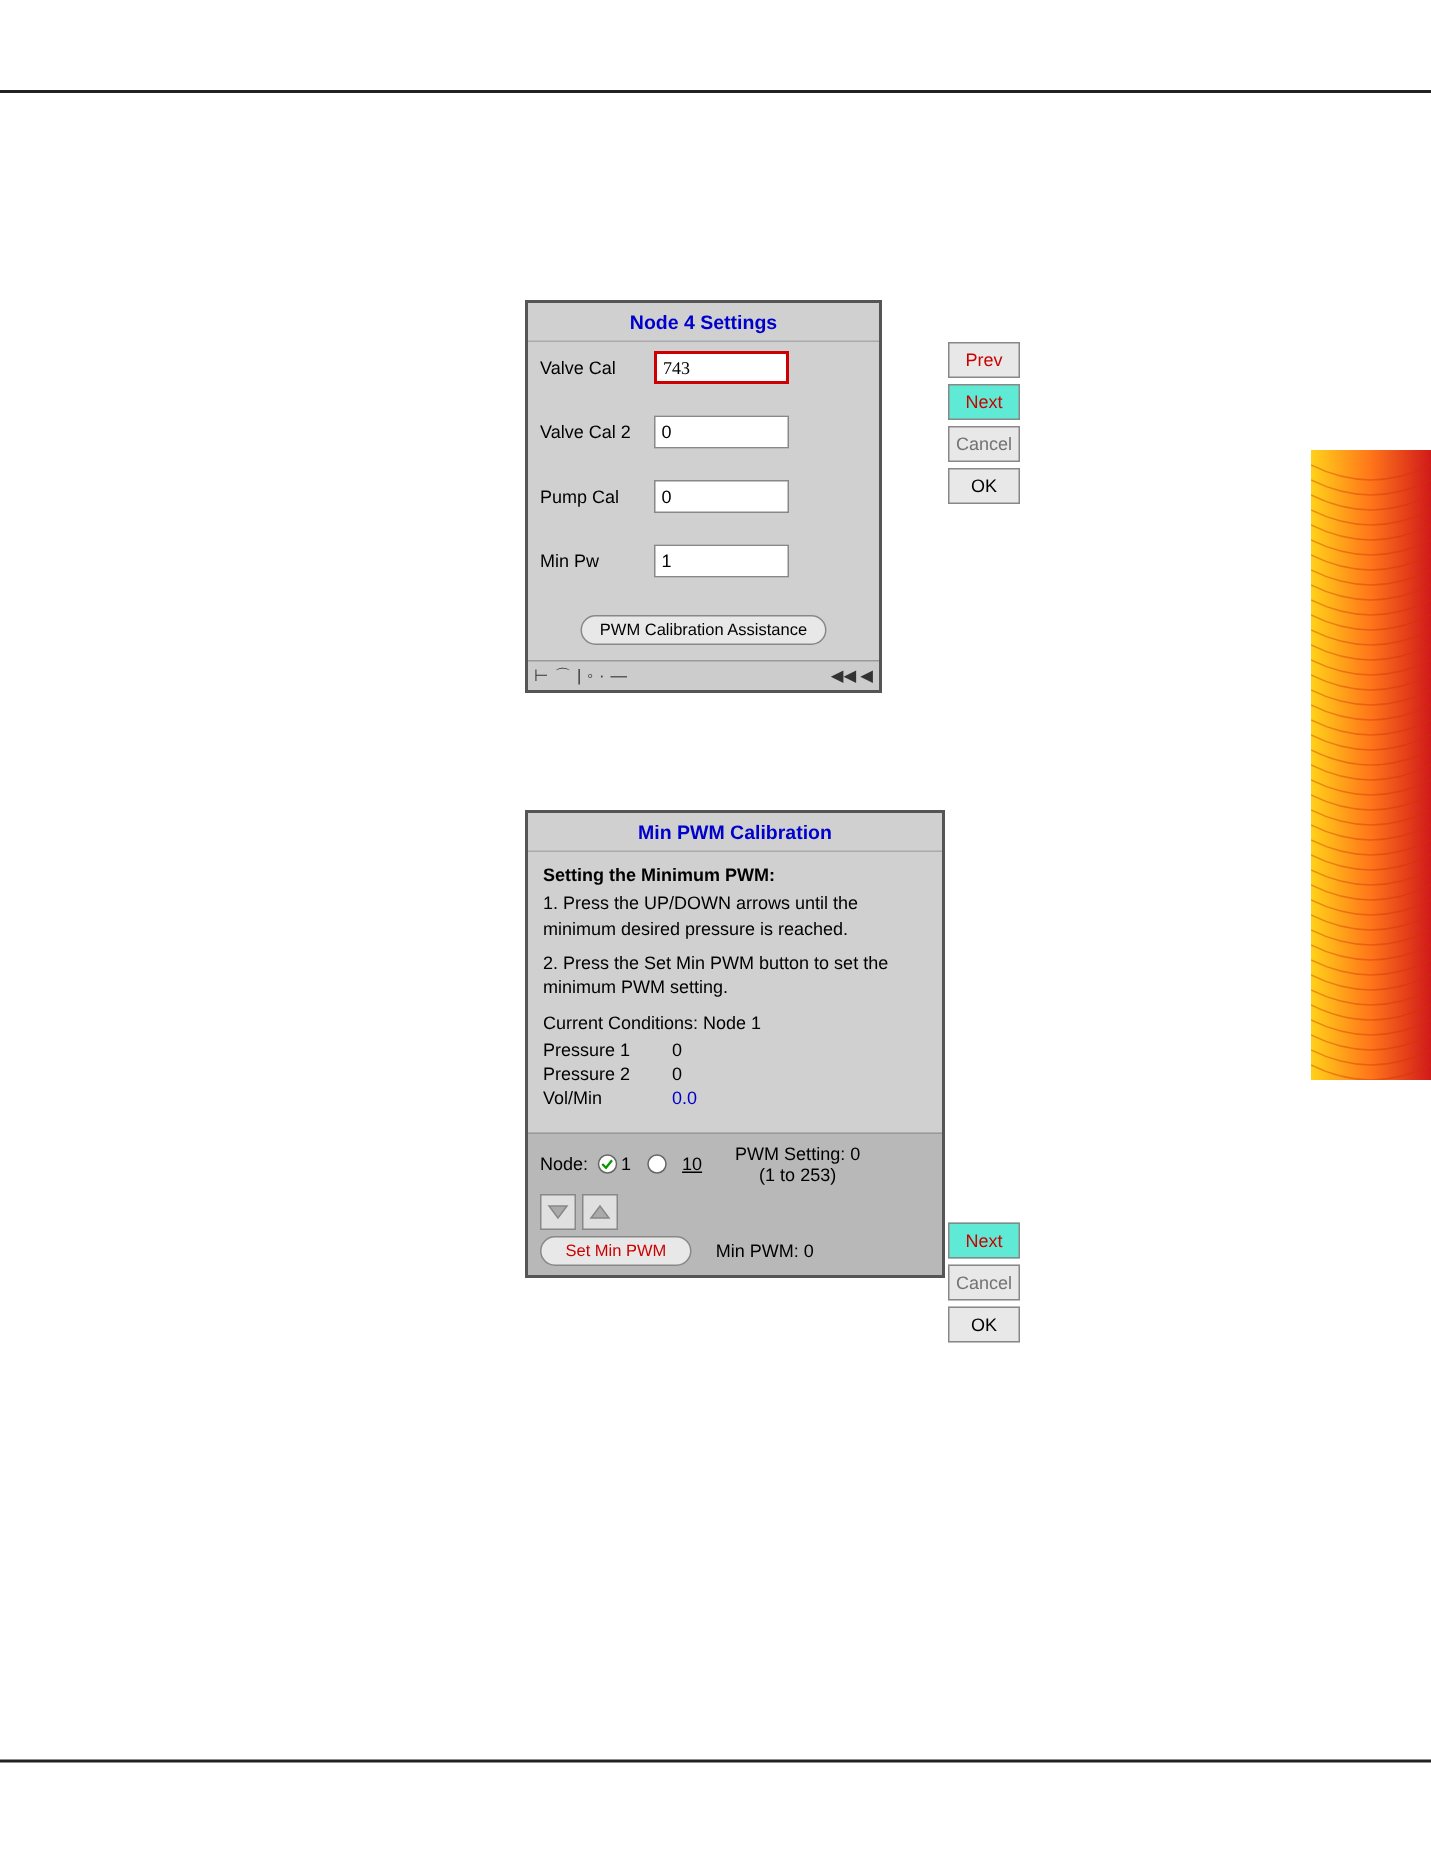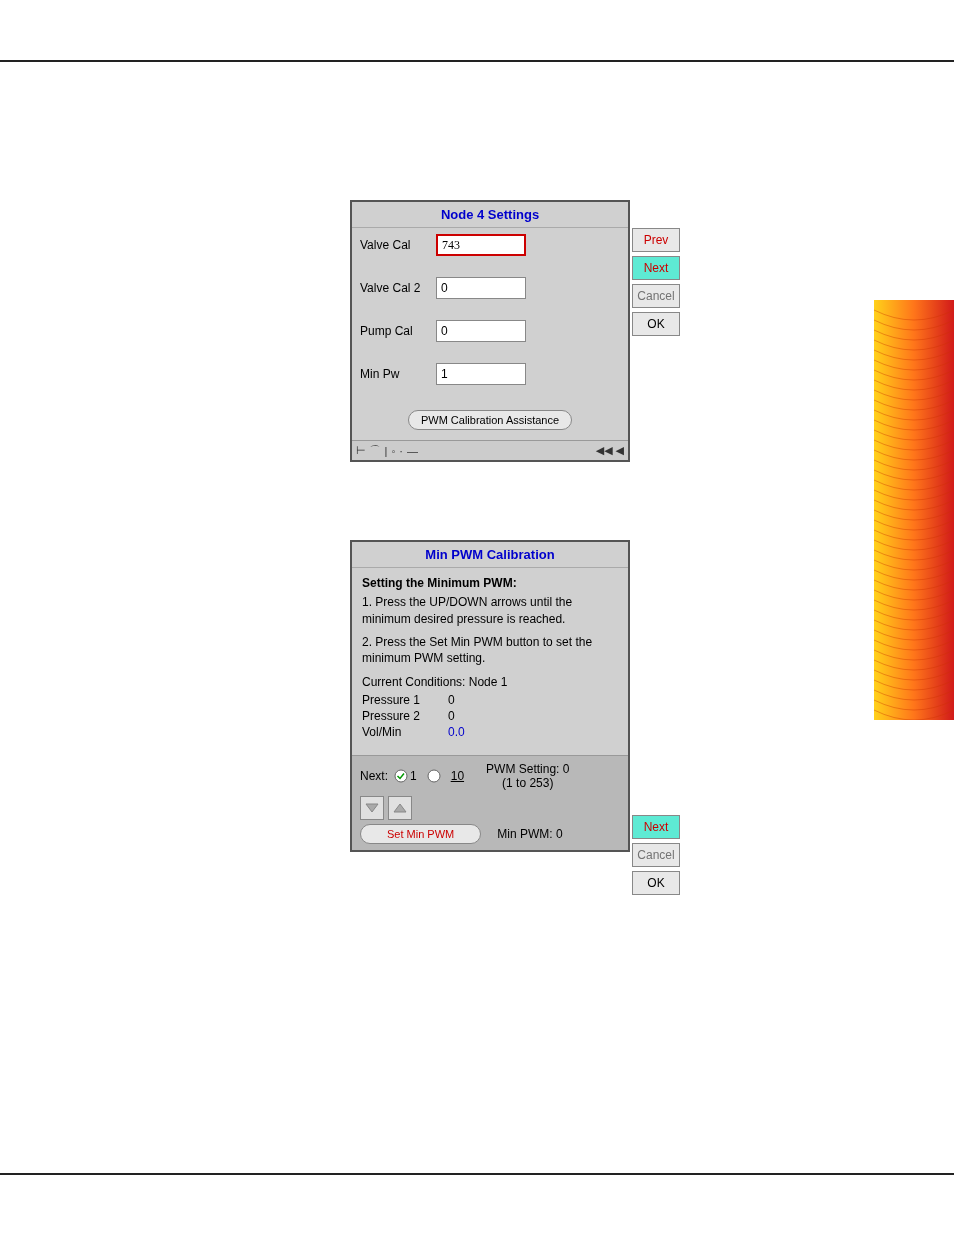--- a/index.html
+++ b/index.html
@@ -39,21 +39,21 @@
       width: 80px;
       height: 420px;
       overflow: hidden;
     }
 
     
     .dialog-node4 {
       position: absolute;
       top: 200px;
       left: 350px;
-      width: 280px;
+      width: 238px;
       background: #d0d0d0;
       border: 2px solid #555;
     }
     .dialog-node4 .dialog-title {
       background: #d0d0d0;
       color: #0000cc;
       text-align: center;
       font-weight: bold;
       padding: 5px 0;
       font-size: 13px;
@@ -239,21 +239,21 @@
       display: flex;
       align-items: center;
       justify-content: center;
       cursor: pointer;
       font-size: 14px;
     }
     .dialog-pwm .set-min-btn {
       background: #e8e8e8;
       border: 1px solid #888;
       border-radius: 10px;
-      padding: 3px 26px;
+      padding: 3px 16px;
       font-size: 11px;
       color: #cc0000;
       cursor: pointer;
     }
     .dialog-pwm .min-pwm-display {
       font-size: 12px;
       margin-left: 16px;
     }
     .dialog-pwm .bottom-row {
       display: flex;
@@ -408,21 +408,21 @@
       </div>
       <div class="condition-line">
         <span class="cond-label">Vol/Min</span>
         <span class="cond-value blue-val">0.0</span>
       </div>
     </div>
   </div>
 
   <div class="bottom-panel">
     <div class="step-row">
-      <span class="step-label">Next:</span>
+      <span class="step-label">Node:</span>
       <div class="radio-grp">
         <span style="display:inline-flex;align-items:center;">
           <svg width="14" height="14" viewBox="0 0 14 14">
             <circle cx="7" cy="7" r="6" stroke="#666" stroke-width="1" fill="#fff"></circle>
             <path d="M3.5,7 L6,9.5 L10,4.5" stroke="#009900" stroke-width="1.5" fill="none"></path>
           </svg>
           <span style="font-size:12px; margin-left:2px;">1</span>
         </span>
         <span style="display:inline-flex;align-items:center;margin-left:6px;">
           <svg width="14" height="14" viewBox="0 0 14 14">

